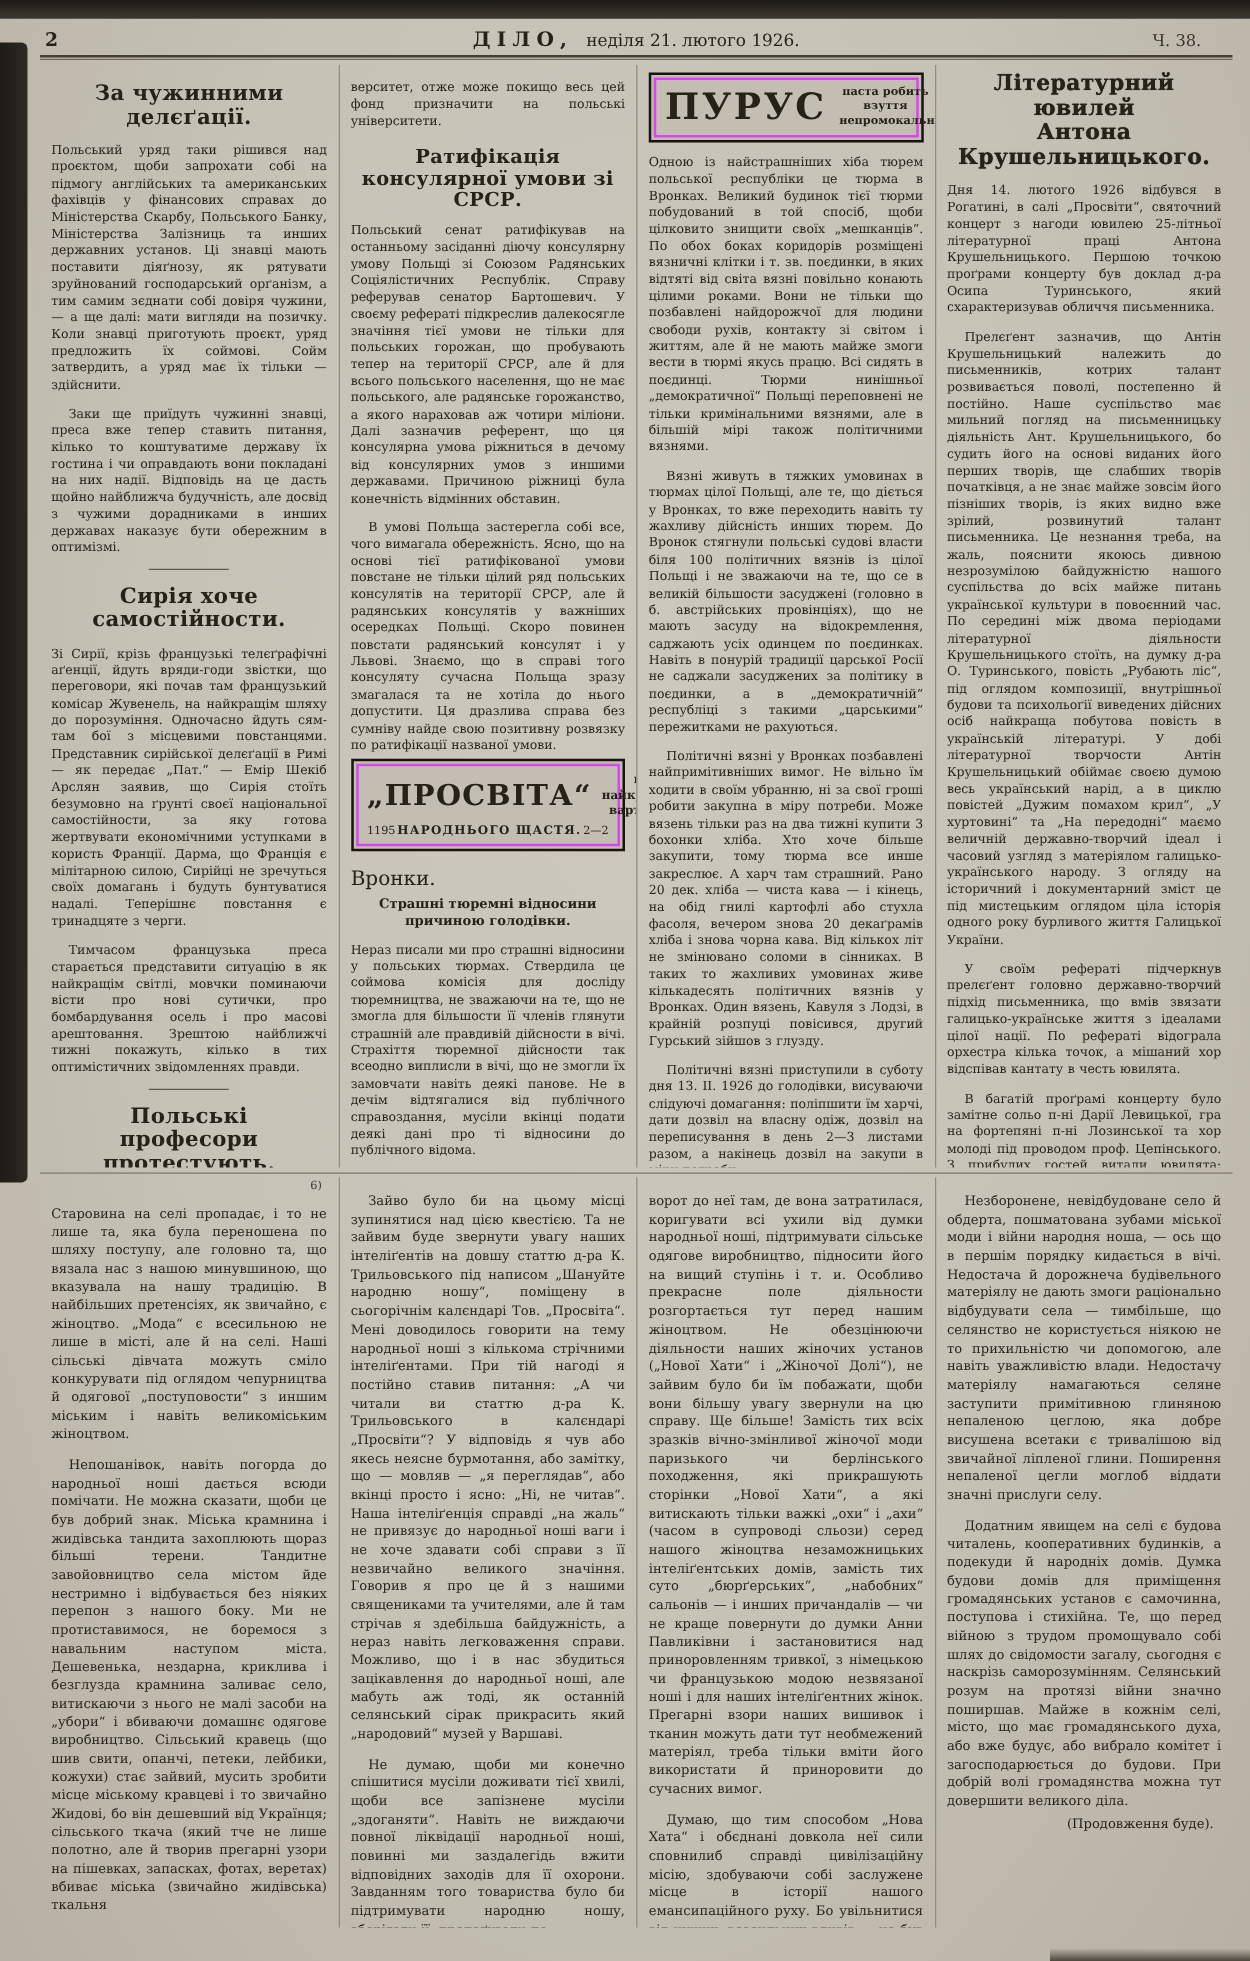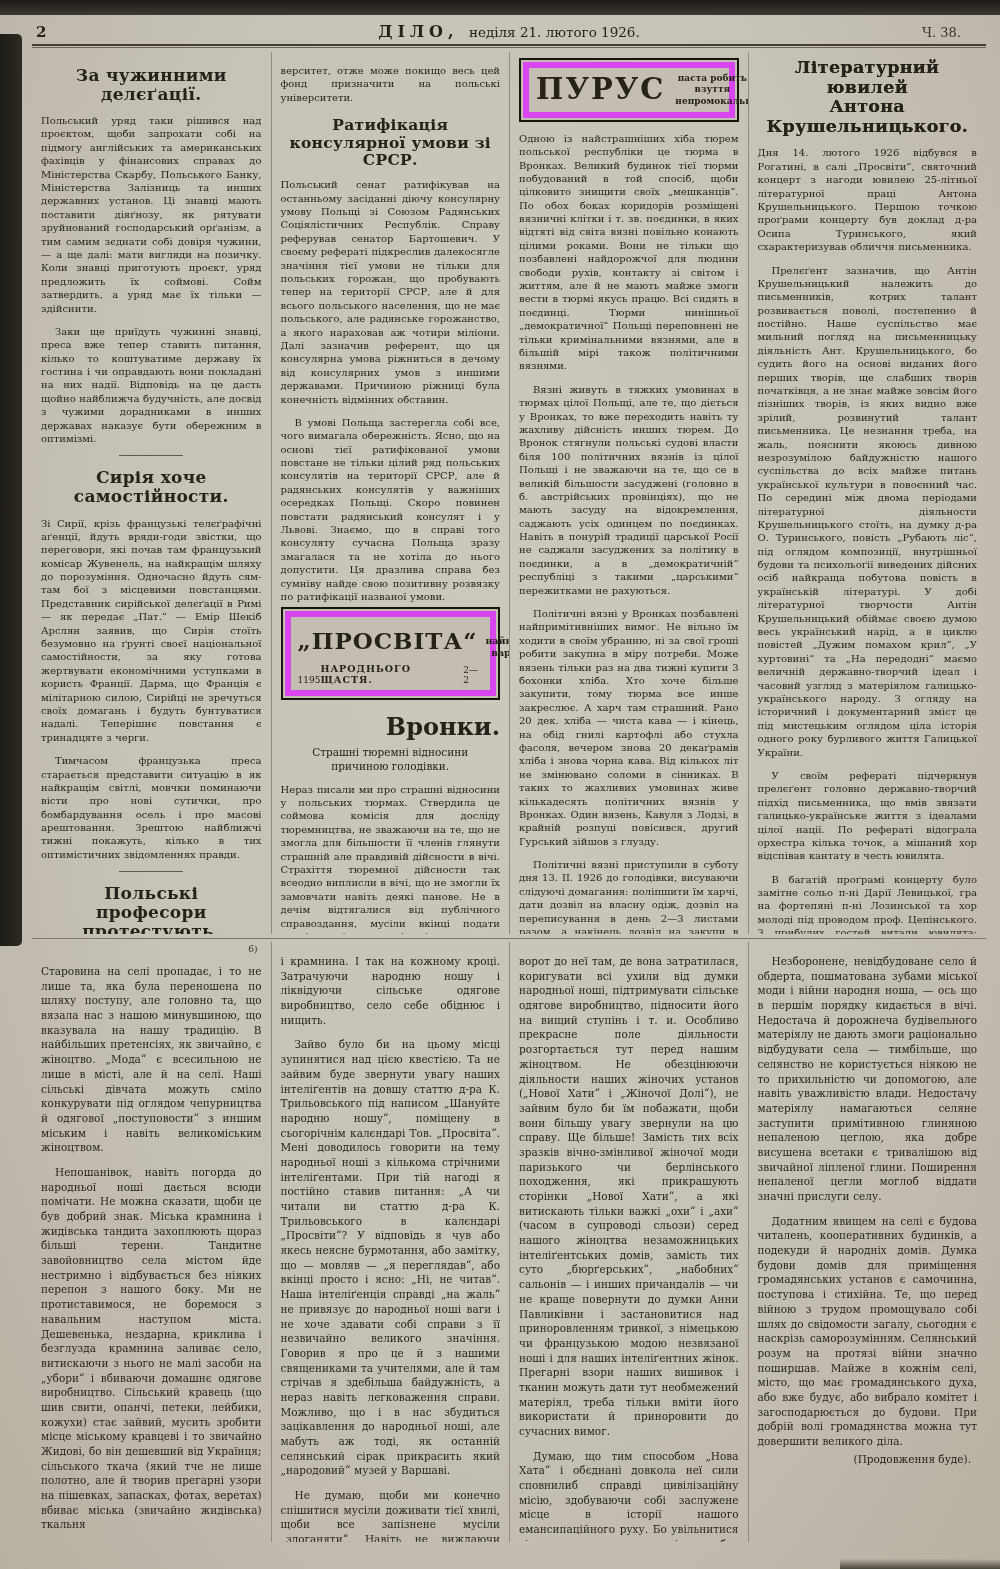--- a/index.html
+++ b/index.html
@@ -42,34 +42,34 @@
   .section-bottom { height:600px; }
   .section-divider { border-top:1px solid #7e7868; margin:4px 0 3px; }
   .col { width:25%; padding:2px 9px 0; overflow:hidden; }
   .col + .col { border-left:1px solid #918b7d; }
 
   
   .art-head { font-size:17px; font-weight:bold; text-align:center;
     margin:12px 6px 9px; line-height:1.12; letter-spacing:0.3px; }
   .art-head.small { font-size:15.5px; }
   .art-head.heavy { font-size:17.5px; margin-top:4px; text-shadow:0 0 0.6px #262119; }
-  .wronki-head { font-size:24px; font-weight:bold; text-align:right; margin:12px 0 5px; }
-  .art-sub { font-size:10.5px; font-weight:normal; text-align:center; margin:0 14px 7px; line-height:1.25; }
+  .wronki-head { font-size:16px; font-weight:normal; text-align:left; margin:12px 0 5px; }
+  .art-sub { font-size:10.5px; font-weight:bold; text-align:center; margin:0 14px 7px; line-height:1.25; }
   .head-rule { width:64px; border-top:1px solid #5d584c; margin:10px auto 0; }
   .para { font-size:10px; line-height:1.34; text-align:justify; margin:10px 0 3px;
     text-indent:14px; word-spacing:0.4px; color:#2a251c; }
   .para.noindent { text-indent:0; }
   .section-bottom .para { font-size:10.5px; line-height:1.4; }
   .closing { text-align:right; font-size:10.5px; margin:4px 6px 0; }
   .marker { text-align:right; font-size:9px; margin:0 4px 0 0; color:#3a342a; }
   .lyst-head { font-size:30px; font-weight:bold; text-align:center; margin:14px 0 12px; letter-spacing:1px; }
 
   
   .ad { border:2px solid #17140e; padding:2px; margin:4px 0 10px; background:#c3beb1; }
-  .ad-inner { border:6px solid #d946ef; padding:5px 7px; }
+  .ad-inner { border:2px solid #d946ef; padding:5px 7px; }
   .purus-inner { display:flex; align-items:center; gap:10px; }
   .purus-brand { font-size:29px; font-weight:bold; letter-spacing:2px; line-height:1; }
   .purus-text { font-size:9px; font-weight:bold; text-align:center; line-height:1.25; width:74px; }
   .prosvita-top { display:flex; align-items:center; justify-content:space-between; gap:8px; }
   .prosvita-brand { font-size:23px; font-weight:bold; letter-spacing:1px; white-space:nowrap; }
   .prosvita-claim { font-size:9.5px; font-weight:bold; text-align:center; width:72px; line-height:1.3; }
   .prosvita-bottom { display:flex; justify-content:space-between; align-items:flex-end;
     font-size:9px; margin-top:4px; }
   .prosvita-slogan { font-weight:bold; letter-spacing:1px; font-size:9.5px; }
 </style>
@@ -178,21 +178,20 @@
 
     <div class="section section-bottom">
 
       <div class="col">
         <div class="marker">6)</div>
         <p class="para noindent">Старовина на селі пропадає, і то не лише та, яка була переношена по шляху поступу, але головно та, що вязала нас з нашою минувшиною, що вказувала на нашу традицію. В найбільших претенсіях, як звичайно, є жіноцтво. „Мода“ є всесильною не лише в місті, але й на селі. Наші сільські дівчата можуть сміло конкурувати під оглядом чепурництва й одягової „поступовости“ з иншим міським і навіть великоміським жіноцтвом.</p>
         <p class="para">Непошанівок, навіть погорда до народньої ноші дається всюди помічати. Не можна сказати, щоби це був добрий знак. Міська крамнина і жидівська тандита захоплюють щораз більші терени. Тандитне завойовництво села містом йде нестримно і відбувається без ніяких перепон з нашого боку. Ми не протиставимося, не боремося з навальним наступом міста. Дешевенька, нездарна, криклива і безглузда крамнина заливає село, витискаючи з нього не малі засоби на „убори“ і вбиваючи домашнє одягове виробництво. Сільський кравець (що шив свити, опанчі, петеки, лейбики, кожухи) стає зайвий, мусить зробити місце міському кравцеві і то звичайно Жидові, бо він дешевший від Українця; сільського ткача (який тче не лише полотно, але й творив прегарні узори на пішевках, запасках, фотах, веретах) вбиває міська (звичайно жидівська) ткальня</p>
       </div>
 
       <div class="col">
-        <p class="para noindent">і крамнина. І так на кожному кроці. Затрачуючи народню ношу і ліквідуючи сільське одягове виробництво, село себе обіднює і нищить.</p>
         <p class="para">Зайво було би на цьому місці зупинятися над цією квестією. Та не зайвим буде звернути увагу наших інтеліґентів на довшу статтю д-ра К. Трильовського під написом „Шануйте народню ношу“, поміщену в сьогорічнім калєндарі Тов. „Просвіта“. Мені доводилось говорити на тему народньої ноші з кількома стрічними інтеліґентами. При тій нагоді я постійно ставив питання: „А чи читали ви статтю д-ра К. Трильовського в калєндарі „Просвіти“? У відповідь я чув або якесь неясне бурмотання, або замітку, що — мовляв — „я переглядав“, або вкінці просто і ясно: „Ні, не читав“. Наша інтеліґенція справді „на жаль“ не привязує до народньої ноші ваги і не хоче здавати собі справи з її незвичайно великого значіння. Говорив я про це й з нашими священиками та учителями, але й там стрічав я здебільша байдужність, а нераз навіть легковаження справи. Можливо, що і в нас збудиться зацікавлення до народньої ноші, але мабуть аж тоді, як останній селянський сірак прикрасить який „народовий“ музей у Варшаві.</p>
         <p class="para">Не думаю, щоби ми конечно спішитися мусіли доживати тієї хвилі, щоби все запізнене мусіли „здоганяти“. Навіть не виждаючи повної ліквідації народньої ноші, повинні ми заздалегідь вжити відповідних заходів для її охорони. Завданням того товариства було би підтримувати народню ношу, зберігати її, пропаґувати по-</p>
       </div>
 
       <div class="col">
         <p class="para noindent">ворот до неї там, де вона затратилася, коригувати всі ухили від думки народньої ноші, підтримувати сільське одягове виробництво, підносити його на вищий ступінь і т. и. Особливо прекрасне поле діяльности розгортається тут перед нашим жіноцтвом. Не обезцінюючи діяльности наших жіночих установ („Нової Хати“ і „Жіночої Долі“), не зайвим було би їм побажати, щоби вони більшу увагу звернули на цю справу. Ще більше! Замість тих всіх зразків вічно-змінливої жіночої моди паризького чи берлінського походження, які прикрашують сторінки „Нової Хати“, а які витискають тільки важкі „охи“ і „ахи“ (часом в супроводі сльози) серед нашого жіноцтва незаможницьких інтеліґентських домів, замість тих суто „бюрґерських“, „набобних“ сальонів — і инших причандалів — чи не краще повернути до думки Анни Павликівни і застановитися над приноровленням тривкої, з німецькою чи французькою модою незвязаної ноші і для наших інтеліґентних жінок. Прегарні взори наших вишивок і тканин можуть дати тут необмежений матеріял, треба тільки вміти його використати й приноровити до сучасних вимог.</p>
         <p class="para">Думаю, що тим способом „Нова Хата“ і обєднані довкола неї сили сповнилиб справді цивілізаційну місію, здобуваючи собі заслужене місце в історії нашого емансипаційного руху. Бо увільнитися від чужих, всесильних вливів — це був би чи не найбільший емансипаційний подвиг. Доки „Нова Хата“ є тільки влазливими відбитками тих „жінок“, що проміняли свої орієнтири на вертливе европейське жіноцтво, вона є тільки сірим пірячком у</p>
       </div>
 
       <div class="col">

